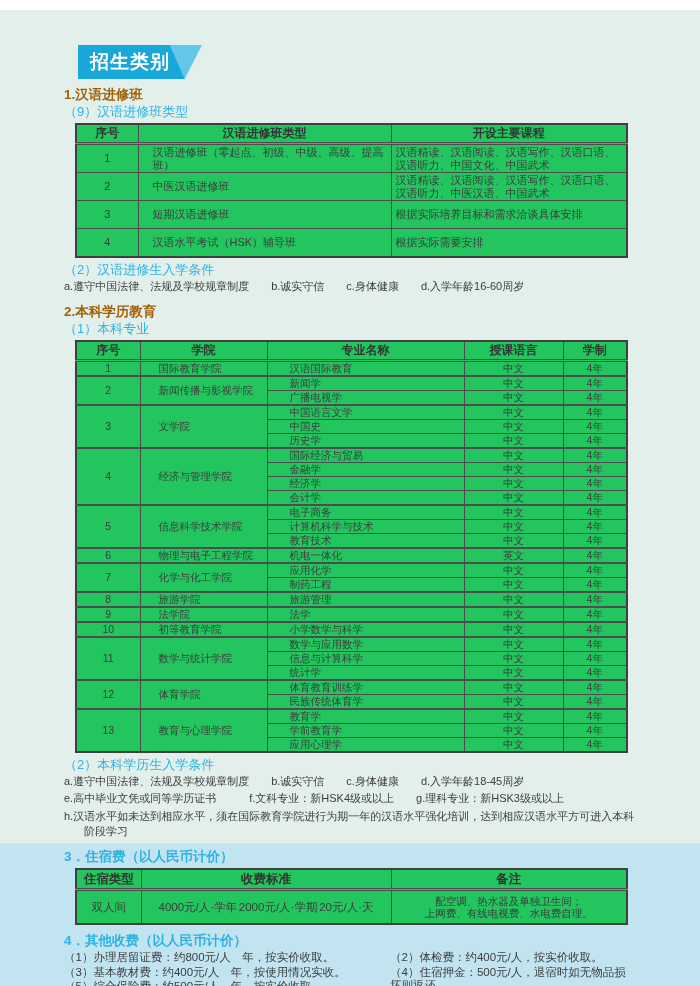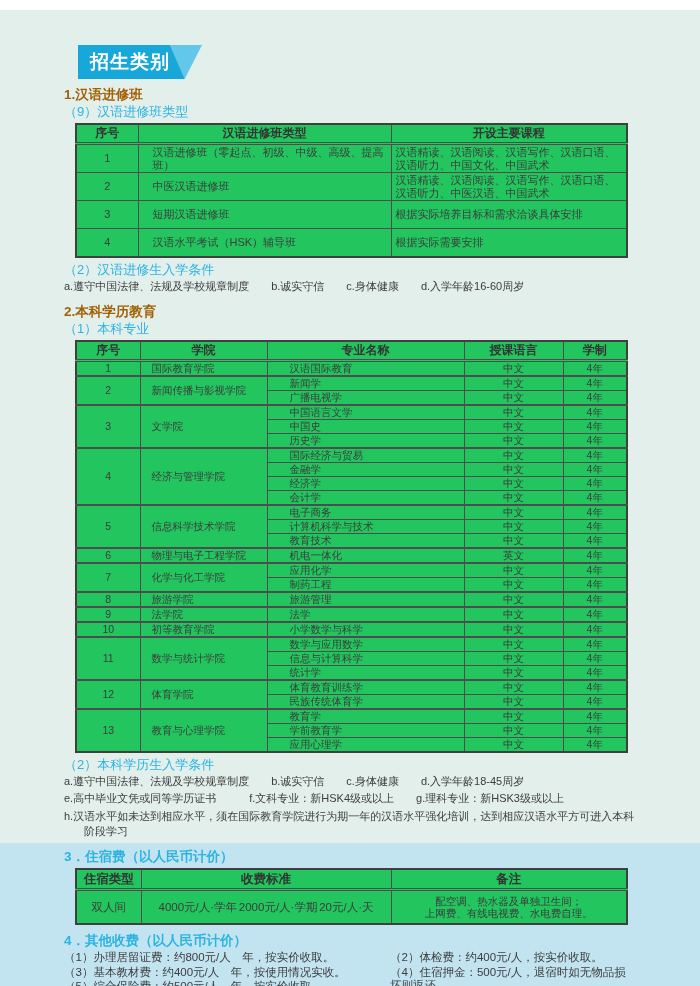--- a/index.html
+++ b/index.html
@@ -41,21 +41,21 @@
   .t1 th{height:17px;font-size:12px;}
   .t1 td{height:25px;font-size:11px;line-height:12.5px;}
   .t1 td.c-no{text-align:center;width:62px;}
   .t1 td.c-type{padding-left:14px;}
   .t1 td.c-course{padding-right:6px;}
 
   
   .t2 th{height:17px;font-size:12px;}
   .t2 td{height:13px;font-size:10.5px;line-height:12px;padding:0 2px;}
   .t2 td.c-no{text-align:center;}
-  .t2 td.c-college{padding-left:11px;}
+  .t2 td.c-college{padding-left:18px;}
   .t2 td.c-major{padding-left:22px;}
   .t2 td.c-center{text-align:center;}
   .t2 tr.group-start td{border-top:2px solid #4d4d4d;}
 
   
   .t3 th{height:18px;font-size:12.5px;}
   .t3 td{height:30px;font-size:11.5px;}
   .t3 td.c-type{text-align:center;}
   .t3 .prices{display:flex;justify-content:space-between;align-items:center;padding:0 13px;}
   .t3 td.c-note{text-align:center;font-size:10.5px;line-height:12px;padding:0;}

